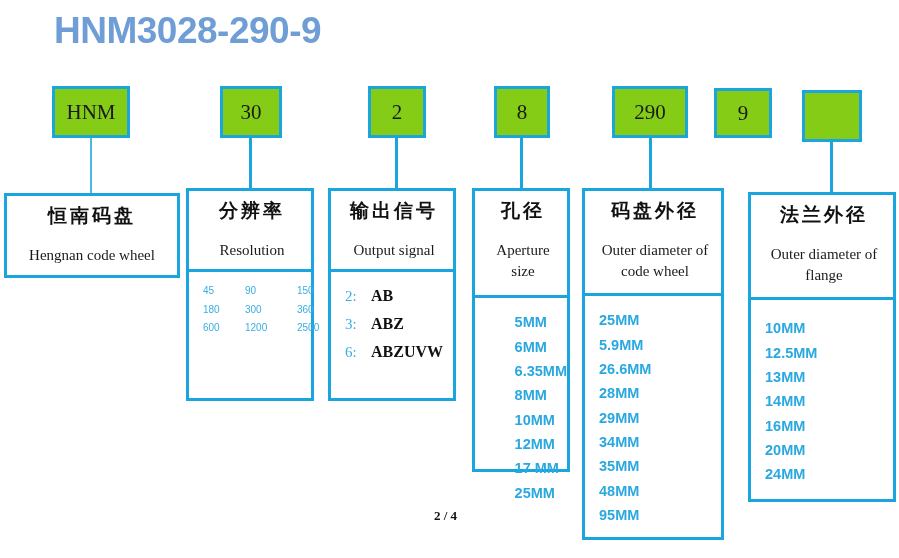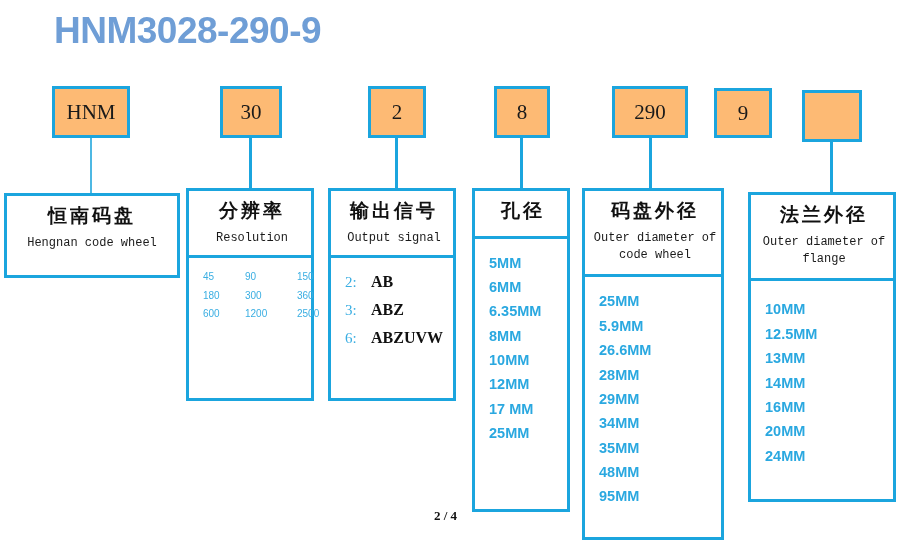--- a/index.html
+++ b/index.html
@@ -31,21 +31,21 @@
     font-weight: bold;
     color: #6f9ed6;
     letter-spacing: -0.5px;
     white-space: nowrap;
   }
 
   
   .code-box {
     position: absolute;
     border: 3px solid #1ba5de;
-    background: #fdba74;
+    background: #84cc16;
     box-sizing: border-box;
     display: flex;
     align-items: center;
     justify-content: center;
     font-family: "Liberation Serif", serif;
     font-size: 21px;
     color: #1a1a1a;
   }
 
   
@@ -81,25 +81,25 @@
   .cn-title {
     font-family: "Liberation Serif", serif;
     font-size: 19px;
     font-weight: bold;
     color: #111111;
     letter-spacing: 3px;
     line-height: 1.35;
     white-space: nowrap;
   }
   .en-title {
-    font-family: Liberation Mono, monospace;
-    font-size: 12px;
+    font-family: Liberation Serif, serif;
+    font-size: 15px;
     color: #1a1a1a;
     line-height: 1.45;
-    margin-top: 6px;
+    margin-top: 16px;
     letter-spacing: 0px;
   }
   .en-title.wrap {
     white-space: normal;
   }
 
   .panel-list {
     flex: 1 1 auto;
     box-sizing: border-box;
     padding: 12px 0 6px 14px;
@@ -217,23 +217,24 @@
         <span class="sig-code">3:</span>
         <span class="sig-name">ABZ</span>
       </div>
       <div class="sig-row">
         <span class="sig-code">6:</span>
         <span class="sig-name">ABZUVW</span>
       </div>
     </div>
   </div>
 
-  <div class="panel has-list" style="left:472px; top:188px; width:98px; height:324px;">
+  <div class="panel has-list" style="left:472px; top:188px; width:98px; height:284px;align-items:flex-end;">
     <div class="panel-head" style="padding-bottom:12px;">
       <div class="cn-title">孔径</div>
+      <div class="en-title wrap">Aperture size</div>
     </div>
     <div class="panel-list center-pad">
       <div>5MM</div>
       <div>6MM</div>
       <div>6.35MM</div>
       <div>8MM</div>
       <div>10MM</div>
       <div>12MM</div>
       <div>17 MM</div>
       <div>25MM</div>

